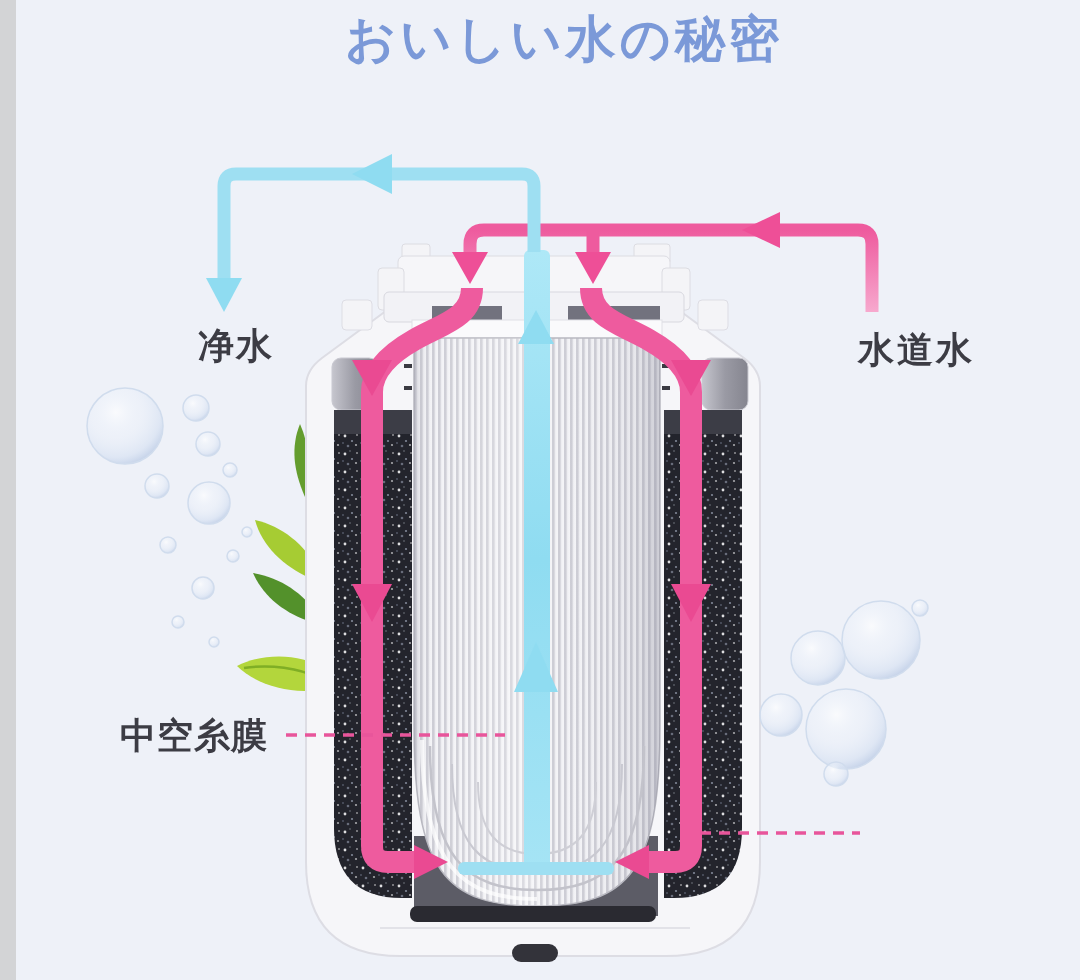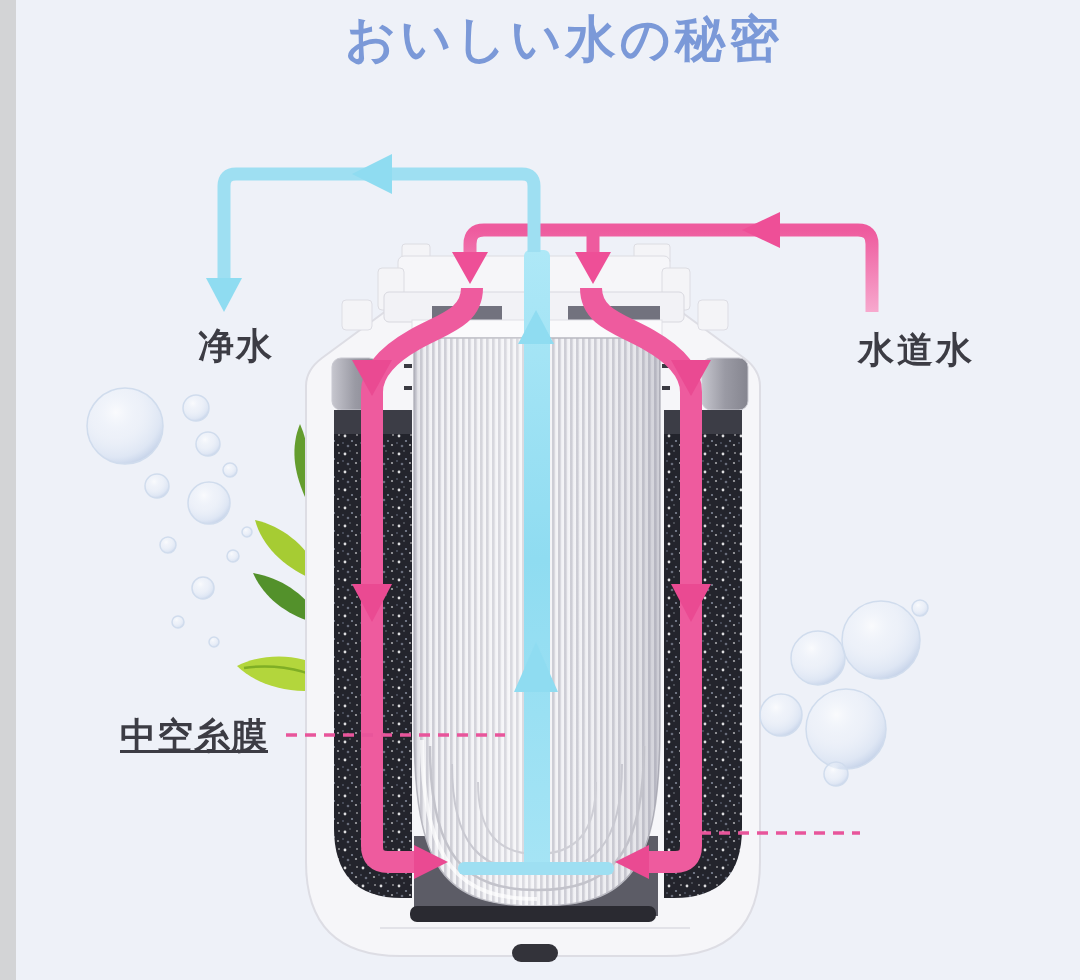--- a/index.html
+++ b/index.html
@@ -192,15 +192,15 @@
       <circle cx="781" cy="715" r="21" fill="url(#bub)"></circle>
       <circle cx="836" cy="774" r="12" fill="url(#bub)"></circle>
       <circle cx="920" cy="608" r="8" fill="url(#bub)"></circle>
     </g>
   </svg>
 
   <div class="page-title" id="page-title">おいしい水の秘密</div>
 
   <div class="diagram-label" id="label-purified" style="letter-spacing:2px;margin-left:15px;">净水</div>
   <div class="diagram-label" id="label-tap">水道水</div>
-  <div class="diagram-label" id="label-membrane" style="letter-spacing:1px;text-decoration:underline;">中空糸膜</div>
+  <div class="diagram-label" id="label-membrane" style="letter-spacing:1px;">中空糸膜</div>
 
 </div>
 
 </body></html>

